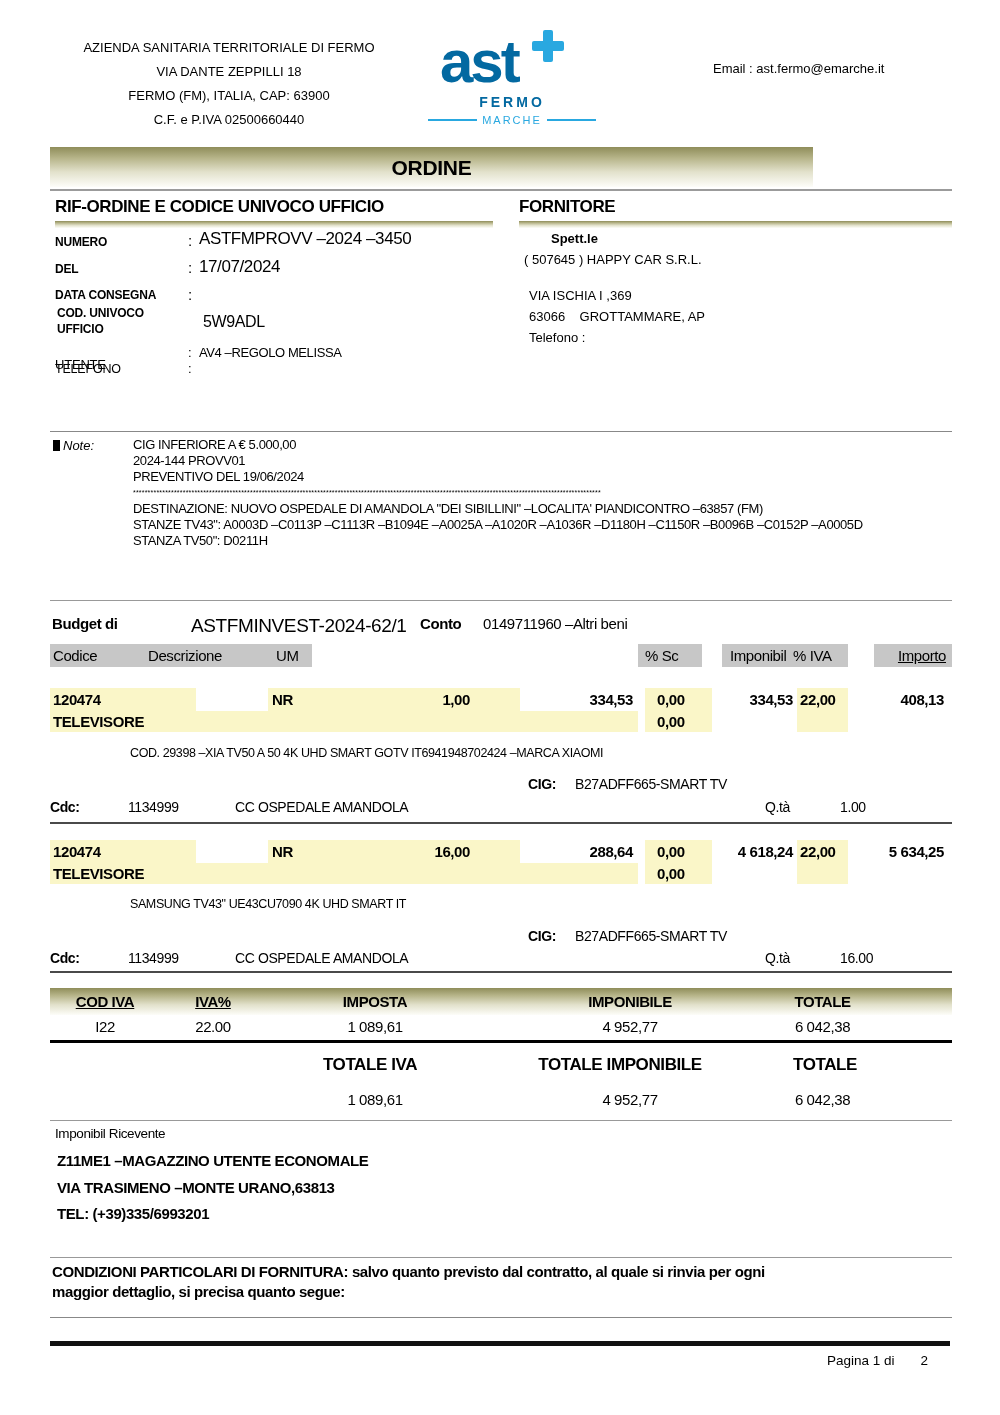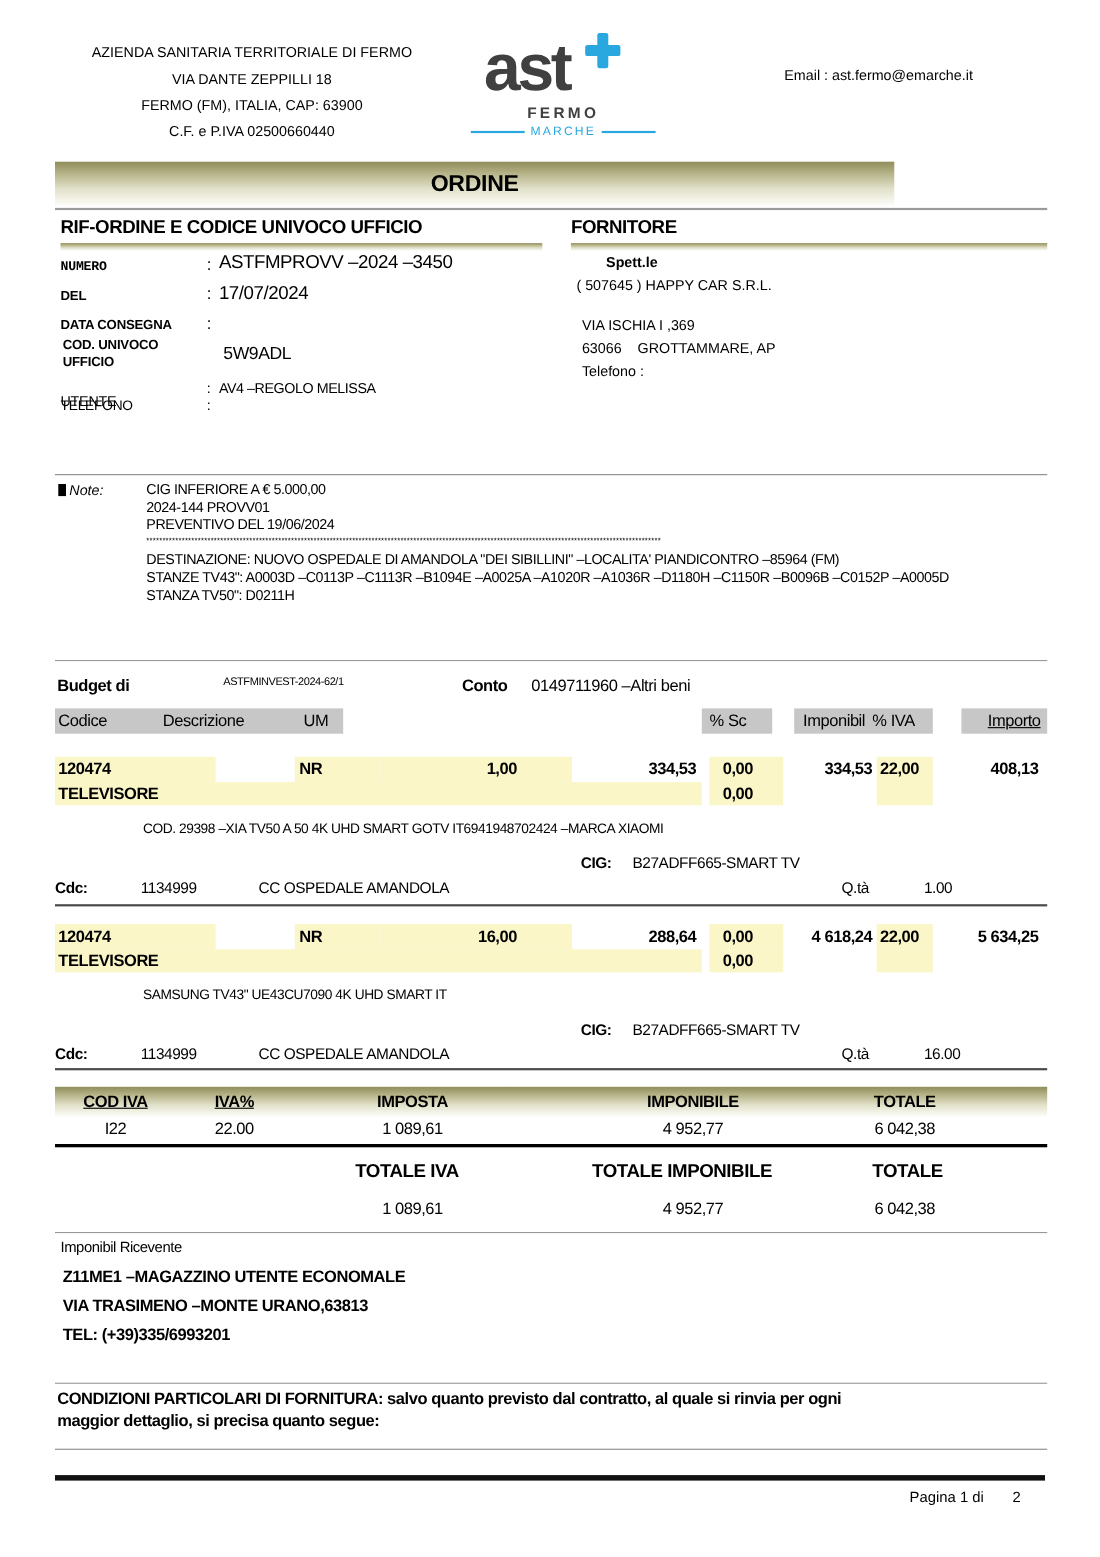--- a/index.html
+++ b/index.html
@@ -11,21 +11,21 @@
   .pre{white-space:pre;}
   .grad{background:linear-gradient(180deg,#8f8d5a 0%,#b7b58a 28%,#e2e1cb 62%,#fdfdf9 100%);}
   .chip{background:#faf6c8;}
   .gchip{background:#c7c7c7;}
   .line{position:absolute;background:#999;}
   .cell{position:absolute;box-sizing:border-box;font-size:15px;font-weight:bold;
         letter-spacing:-0.4px;line-height:23px;}
   .hdrcell{position:absolute;box-sizing:border-box;font-size:15px;letter-spacing:-0.4px;line-height:23px;}
   .flabel{font-size:12px;font-weight:bold;letter-spacing:-0.2px;}
   .notetxt{font-size:13px;letter-spacing:-0.4px;white-space:nowrap;}
-  .navy{color:#404040;}
+  .navy{color:#0369a1;}
   .lblue{color:#29a8e0;}
   .ivacol{position:absolute;text-align:center;font-size:15px;letter-spacing:-0.4px;line-height:27px;}
   .totlbl{position:absolute;text-align:center;font-size:17px;font-weight:bold;letter-spacing:-0.4px;}
   .marche-line{flex:1;height:2px;background:#29a8e0;}
 </style>
 </head>
 <body>
 
 <div class="page">
 
@@ -56,21 +56,21 @@
     <span class="b" style="font-size:21px;line-height:42px;letter-spacing:-0.3px;">ORDINE</span>
   </div>
   <div class="line" style="left:50px;top:189px;width:902px;height:2px;background:#9b9b9b;"></div>
 
   <div class="abs b cn" style="left:55px;top:197px;font-size:17px;">RIF-ORDINE E CODICE UNIVOCO UFFICIO</div>
   <div class="abs grad" style="left:55px;top:221px;width:438px;height:7px;"></div>
 
   <div class="abs b cn" style="left:519px;top:197px;font-size:17px;">FORNITORE</div>
   <div class="abs grad" style="left:519px;top:221px;width:433px;height:7px;"></div>
 
-  <div class="abs flabel" style="left:55px;top:235px;font-family:Liberation Mono, monospace;">NUMERO</div>
+  <div class="abs flabel" style="left:55px;top:235px;">NUMERO</div>
   <div class="abs" style="left:188px;top:232px;font-size:15px;">:</div>
   <div class="abs cn" style="left:199px;top:229px;font-size:17px;">ASTFMPROVV –2024 –3450</div>
 
   <div class="abs flabel" style="left:55px;top:262px;">DEL</div>
   <div class="abs" style="left:188px;top:259px;font-size:15px;">:</div>
   <div class="abs cn" style="left:199px;top:257px;font-size:17px;">17/07/2024</div>
 
   <div class="abs flabel" style="left:55px;top:288px;">DATA CONSEGNA</div>
   <div class="abs" style="left:188px;top:286px;font-size:15px;">:</div>
 
@@ -91,27 +91,27 @@
   <div class="abs" style="left:529px;top:330px;font-size:13px;">Telefono :</div>
 
   <div class="line" style="left:50px;top:431px;width:902px;height:1px;background:#888;"></div>
   <div class="abs" style="left:53px;top:440px;width:7px;height:11px;background:#000;"></div>
   <div class="abs" style="left:63px;top:438px;font-size:13px;font-style:italic;">Note:</div>
 
   <div class="abs notetxt" style="left:133px;top:437px;">CIG INFERIORE A € 5.000,00</div>
   <div class="abs notetxt" style="left:133px;top:453px;">2024-144 PROVV01</div>
   <div class="abs notetxt" style="left:133px;top:469px;">PREVENTIVO DEL 19/06/2024</div>
   <div class="abs" style="left:133px;top:489px;font-size:7px;letter-spacing:0.2px;white-space:nowrap;">****************************************************************************************************************************************************************</div>
-  <div class="abs notetxt" style="left:133px;top:501px;">DESTINAZIONE: NUOVO OSPEDALE DI AMANDOLA "DEI SIBILLINI" –LOCALITA' PIANDICONTRO –85964 (FM)</div>
+  <div class="abs notetxt" style="left:133px;top:501px;">DESTINAZIONE: NUOVO OSPEDALE DI AMANDOLA "DEI SIBILLINI" –LOCALITA' PIANDICONTRO –63857 (FM)</div>
   <div class="abs notetxt" style="left:133px;top:517px;">STANZE TV43": A0003D –C0113P –C1113R –B1094E –A0025A –A1020R –A1036R –D1180H –C1150R –B0096B –C0152P –A0005D</div>
   <div class="abs notetxt" style="left:133px;top:533px;">STANZA TV50": D0211H</div>
 
   <div class="line" style="left:50px;top:600px;width:902px;height:1px;"></div>
   <div class="abs b cn" style="left:52px;top:615px;font-size:15px;">Budget di</div>
-  <div class="abs cn" style="left:203px;top:615px;font-size:10px;">ASTFMINVEST-2024-62/1</div>
+  <div class="abs cn" style="left:191px;top:615px;font-size:19px;">ASTFMINVEST-2024-62/1</div>
   <div class="abs b cn" style="left:420px;top:615px;font-size:15px;">Conto</div>
   <div class="abs cn" style="left:483px;top:615px;font-size:15px;">0149711960 –Altri beni</div>
 
   <div class="abs gchip" style="left:50px;top:644px;width:262px;height:23px;">
     <span class="hdrcell" style="left:3px;">Codice</span>
     <span class="hdrcell" style="left:98px;">Descrizione</span>
     <span class="hdrcell" style="left:226px;">UM</span>
   </div>
   <div class="abs gchip hdrcell" style="left:638px;top:644px;width:64px;height:23px;padding-left:7px;">% Sc</div>
   <div class="abs gchip" style="left:722px;top:644px;width:126px;height:23px;">

